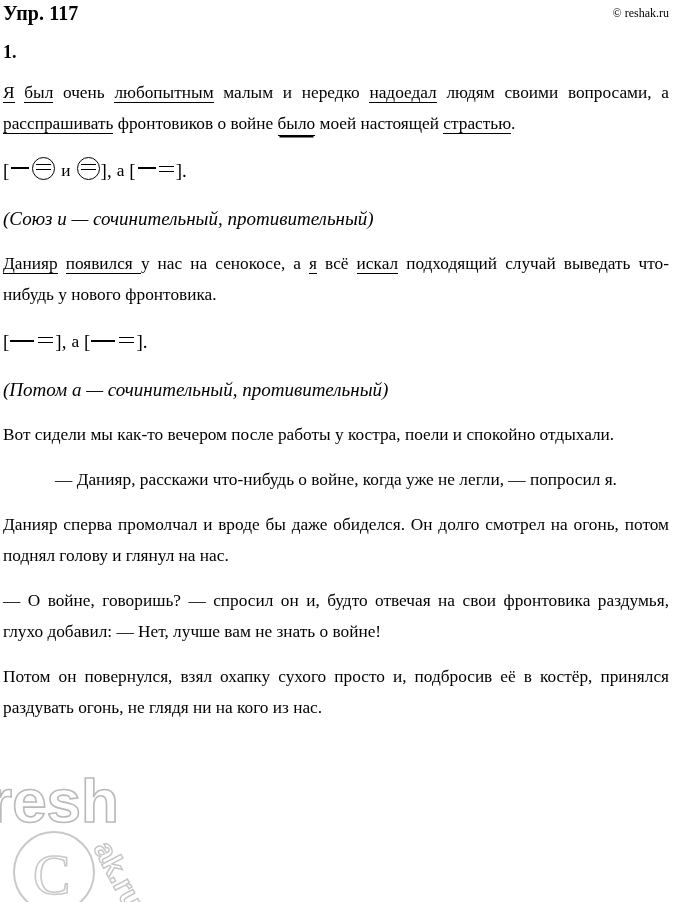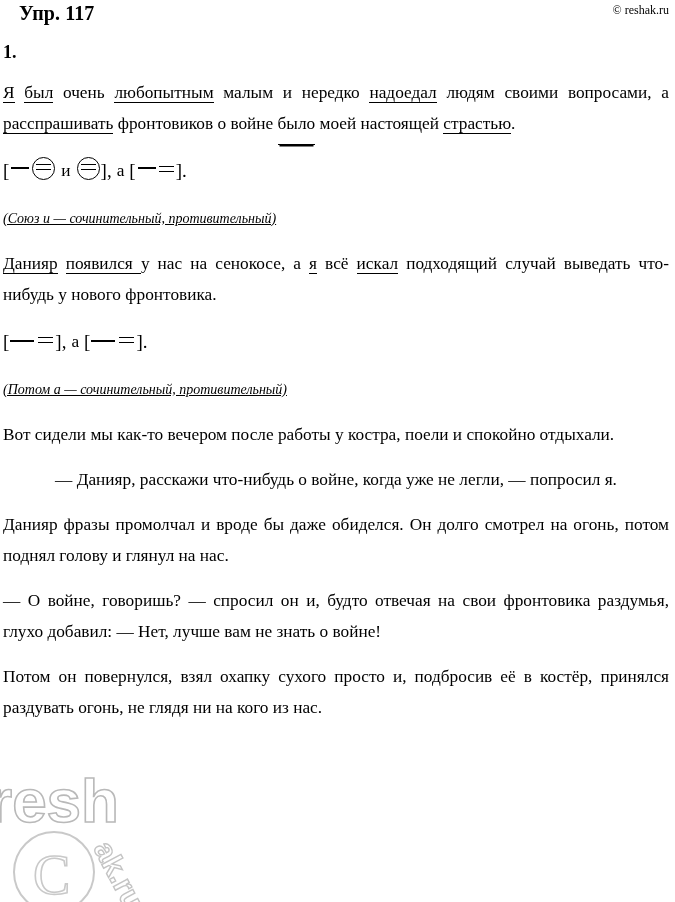--- a/index.html
+++ b/index.html
@@ -62,23 +62,22 @@
     stroke: #c9c9c9;
     stroke-width: 1.6px;
   }
 
   
   .header {
     position: relative;
     z-index: 2;
     display: flex;
     justify-content: space-between;
-    align-items: flex-start;
+    align-items: center;
     padding: 3px 6px 0 3px;
-    margin-left: 16px;
   }
   .ex-title {
     font-size: 20px;
     font-weight: 700;
     letter-spacing: 0.1px;
     line-height: 1.05;
   }
   .copyright {
     font-size: 12px;
     line-height: 1.1;
@@ -102,43 +101,42 @@
   p.para {
     font-size: 17.3px;
     line-height: 31px;
     margin: 14px 0 0 0;
     text-align: justify;
     text-justify: inter-word;
   }
   p.para.nojust { text-align: center; }
 
   p.note {
-    font-size: 14px;
+    font-size: 19px;
     font-style: italic;
     line-height: 31px;
     margin: 16px 0 0 0;
-    text-decoration: underline;
   }
 
   p.scheme {
     font-size: 17.3px;
     line-height: 31px;
     margin: 16px 0 0 0;
     white-space: nowrap;
   }
 
   
   .u1 {
     border-bottom: 1.5px solid #000;
     padding-bottom: 0px;
   }
   .u2 {
     border-bottom: 1.5px solid #000;
     box-shadow: 0 3px 0 -1.5px #000;
-    padding-bottom: 11px;
+    padding-bottom: 2px;
   }
 
   
   .sch {
     display: inline-flex;
     align-items: center;
     gap: 0px;
     vertical-align: baseline;
   }
   .brk { font-size: 19px; line-height: 1; }
@@ -266,21 +264,21 @@
           <span class="brk">.</span>
       </span>
     </p>
 
     <p class="note">(Потом а — сочинительный, противительный)</p>
 
     <p class="para">Вот сидели мы как-то вечером после работы у костра, поели и спокойно отдыхали.</p>
 
     <p class="para nojust">— Данияр, расскажи что-нибудь о войне, когда уже не легли, — попросил я.</p>
 
-    <p class="para">Данияр фразы промолчал и вроде бы даже обиделся. Он долго смотрел на огонь, потом поднял голову и глянул на нас.</p>
+    <p class="para">Данияр сперва промолчал и вроде бы даже обиделся. Он долго смотрел на огонь, потом поднял голову и глянул на нас.</p>
 
     <p class="para">— О войне, говоришь? — спросил он и, будто отвечая на свои фронтовика раздумья, глухо добавил: — Нет, лучше вам не знать о войне!</p>
 
     <p class="para">Потом он повернулся, взял охапку сухого просто и, подбросив её в костёр, принялся раздувать огонь, не глядя ни на кого из нас.</p>
 
 
   </div>
 </div>
 
 </body></html>

